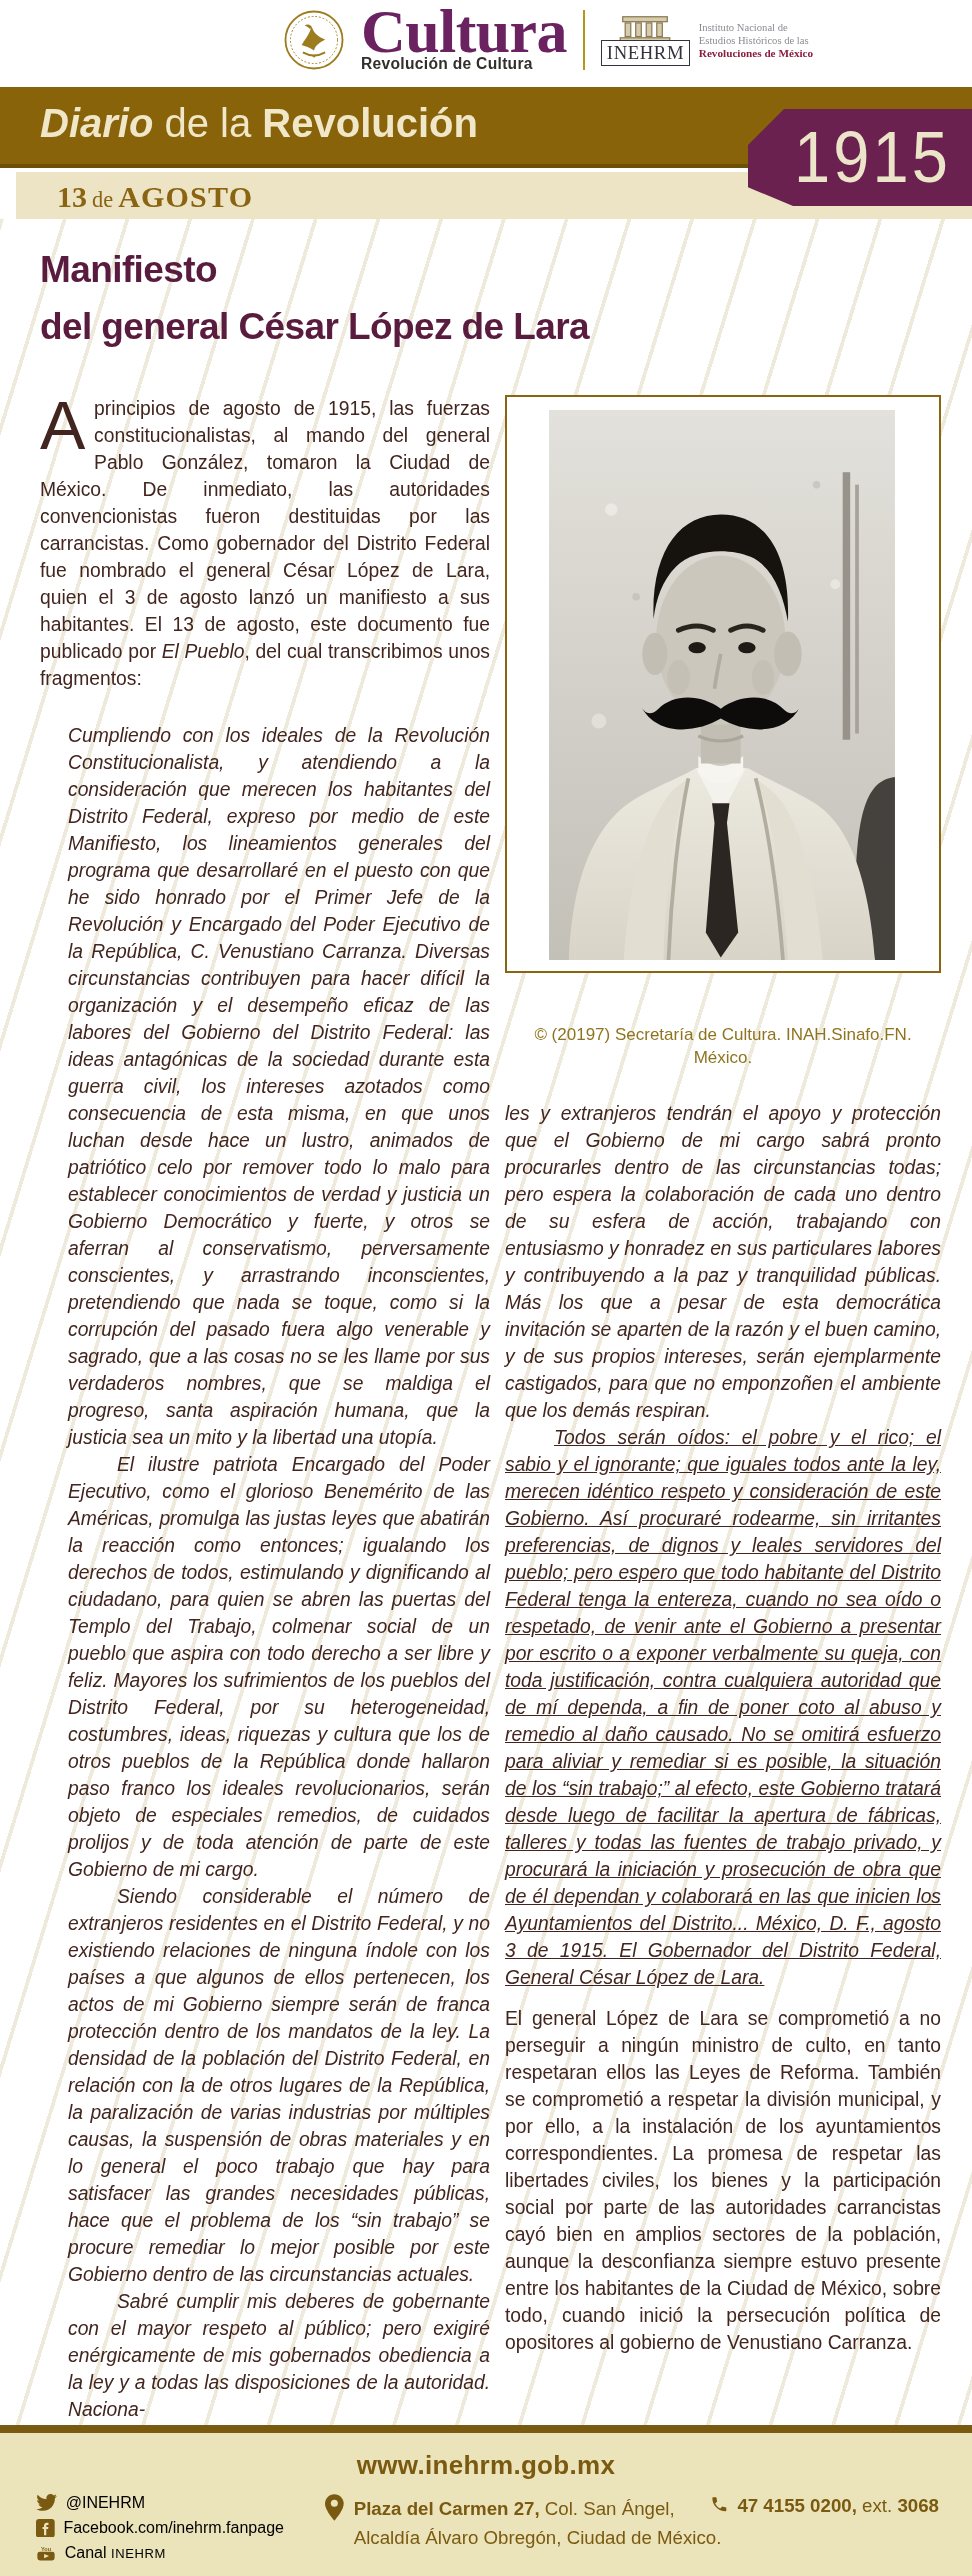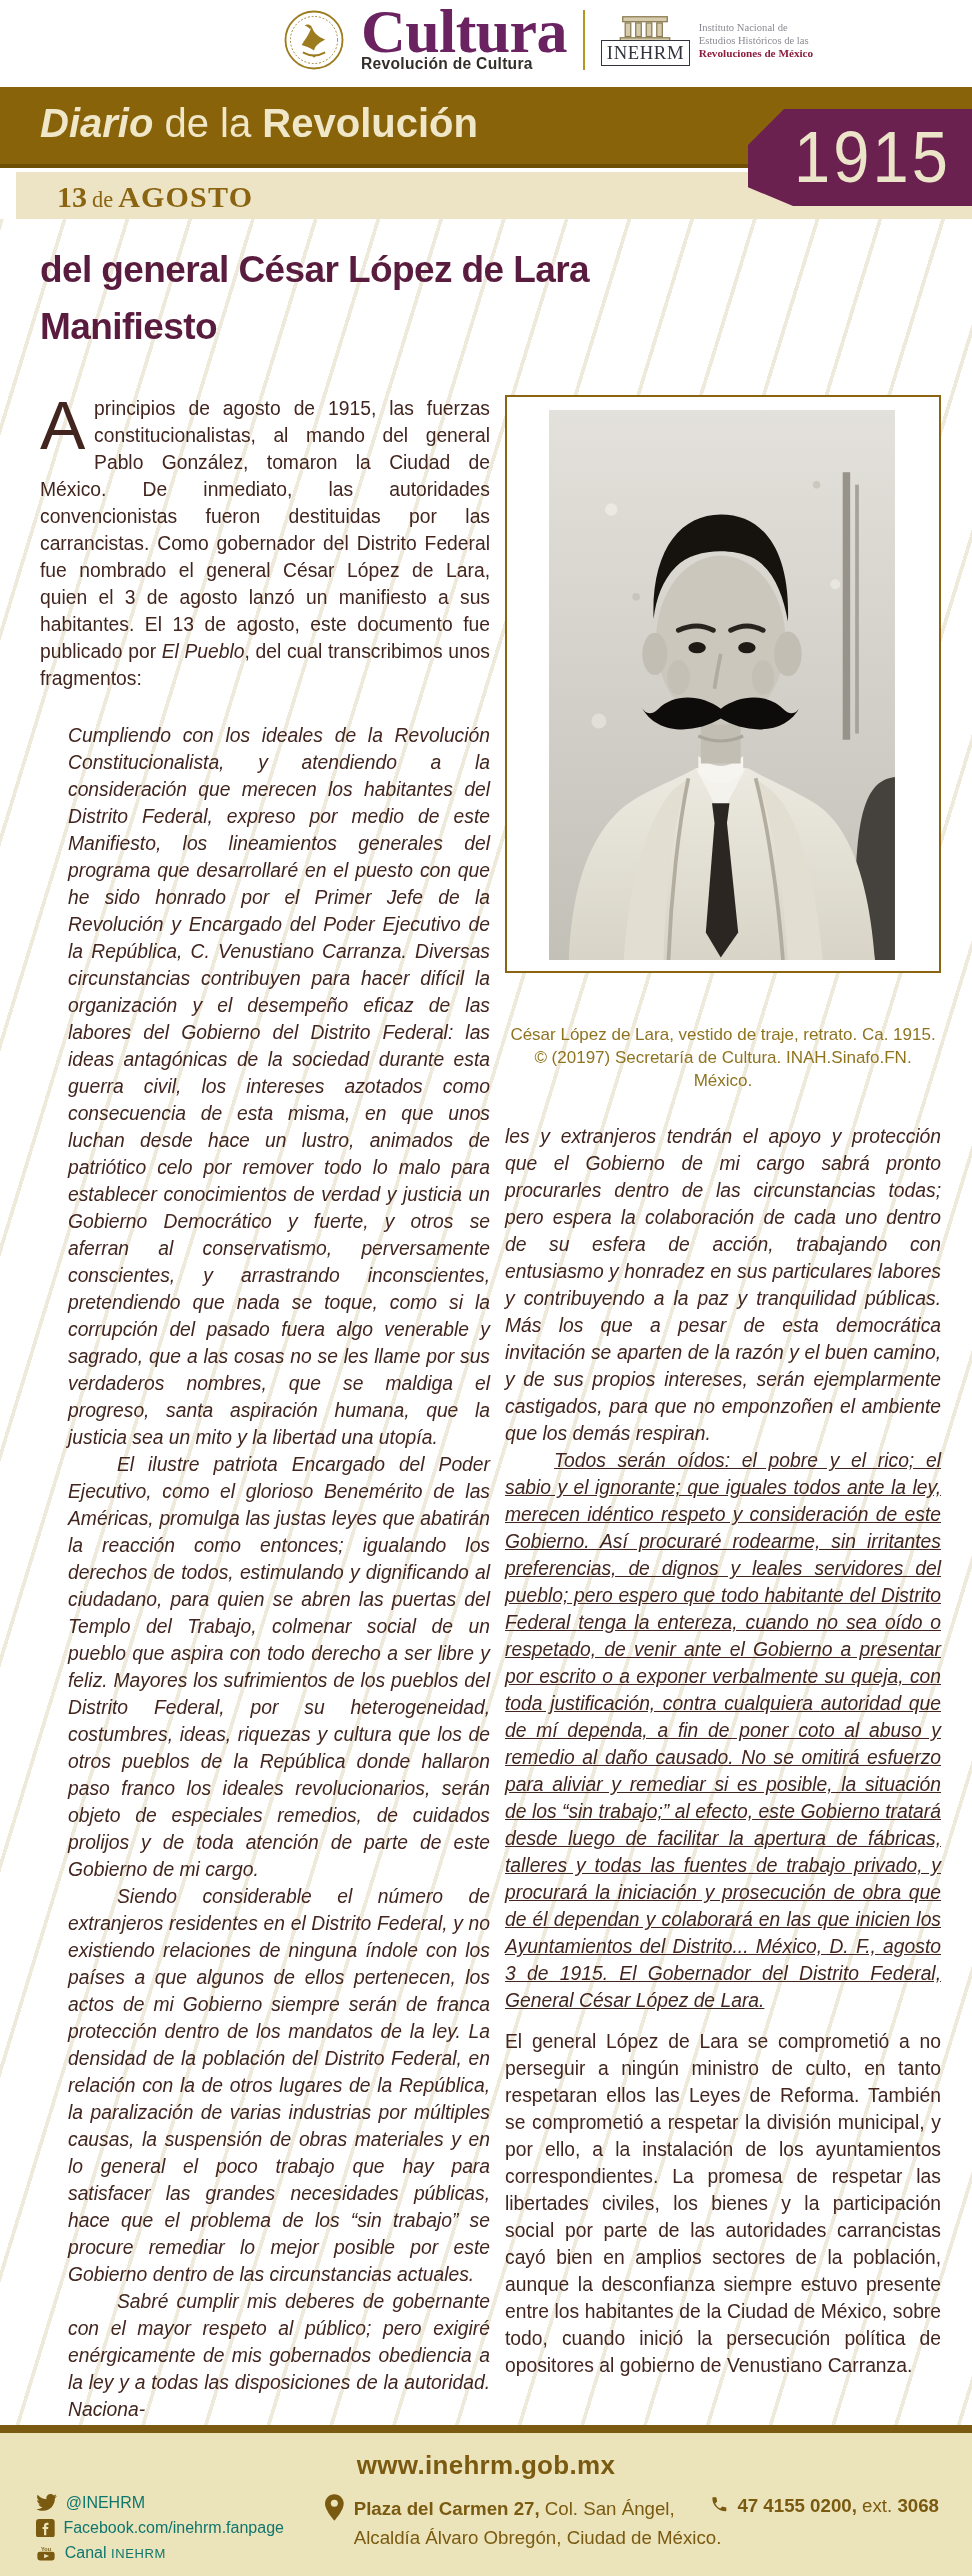--- a/index.html
+++ b/index.html
@@ -61,21 +61,21 @@
   .photo-caption { margin-top:50px; text-align:center; font-size:17px; line-height:23px; color:#8f7420; }
   .quote-cont { margin-top:31px; font-style:italic; }
   .quote-cont p.qindent { text-indent:49px;text-decoration:underline; }
   .closing { margin-top:13.7px; }
 
   
   .footer-bar { position:absolute; top:2425px; left:0; width:972px; height:8px; background:#7a5a10; }
   .footer-body { position:absolute; top:2433px; left:0; width:972px; height:143px; background:#ebe3ba; }
   .website { position:absolute; top:17.4px; left:0; width:972px; text-align:center; font-size:26px; font-weight:700; color:#7a5a10; letter-spacing:0.3px; }
   .social-block { position:absolute; left:36px; top:61px; display:flex; flex-direction:column; gap:6.8px; }
-  .social-row { display:flex; align-items:center; gap:8.7px; color:#0f766e; font-size:16px; }
+  .social-row { display:flex; align-items:center; gap:8.7px; color:#000000; font-size:16px; }
   .social-row svg { flex:0 0 auto; }
   .smallcaps { font-size:13px; letter-spacing:0.6px; }
   .address-block { position:absolute; left:325px; top:61px; display:flex; gap:10px; color:#7a5a10;justify-content:flex-end; }
   .address-lines { font-size:18.7px; line-height:29px; }
   .bold { font-weight:700; }
   .phone-block { position:absolute; left:710px; top:62px; display:flex; align-items:flex-start; gap:8.7px; color:#7a5a10; font-size:18.7px; }
 </style>
 </head>
 <body>
 
@@ -126,22 +126,22 @@
     <div class="date-line">
       <span class="date-day">13</span><span class="date-de">de</span><span class="date-month">AGOSTO</span>
     </div>
   </div>
   <div class="year-badge">
     <span>1915</span>
   </div>
 
   <main class="main">
     <h1 class="article-title">
+      <span style="display:block">Manifiesto</span>
       <span style="display:block">del general César López de Lara</span>
-      <span style="display:block">Manifiesto</span>
     </h1>
 
     <div class="columns">
 
       <div class="col-left">
         <p class="body-text intro"><span class="dropcap">A</span><span>principios de agosto de 1915, las fuerzas constitucionalistas, al mando del general Pablo González, tomaron la Ciudad de México. De inmediato, las autoridades convencionistas fueron destituidas por las carrancistas. Como gobernador del Distrito Federal fue nombrado el general César López de Lara, quien el 3 de agosto lanzó un manifiesto a sus habitantes. El 13 de agosto, este documento fue publicado por </span><span class="it">El Pueblo</span><span>, del cual transcribimos unos fragmentos:</span></p>
 
         <div class="quote body-text">
           <p>Cumpliendo con los ideales de la Revolución Constitucionalista, y atendiendo a la consideración que merecen los habitantes del Distrito Federal, expreso por medio de este Manifiesto, los lineamientos generales del programa que desarrollaré en el puesto con que he sido honrado por el Primer Jefe de la Revolución y Encargado del Poder Ejecutivo de la República, C. Venustiano Carranza. Diversas circunstancias contribuyen para hacer difícil la organización y el desempeño eficaz de las labores del Gobierno del Distrito Federal: las ideas antagónicas de la sociedad durante esta guerra civil, los intereses azotados como consecuencia de esta misma, en que unos luchan desde hace un lustro, animados de patriótico celo por remover todo lo malo para establecer conocimientos de verdad y justicia un Gobierno Democrático y fuerte, y otros se aferran al conservatismo, perversamente conscientes, y arrastrando inconscientes, pretendiendo que nada se toque, como si la corrupción del pasado fuera algo venerable y sagrado, que a las cosas no se les llame por sus verdaderos nombres, que se maldiga el progreso, santa aspiración humana, que la justicia sea un mito y la libertad una utopía.</p>
           <p class="qindent">El ilustre patriota Encargado del Poder Ejecutivo, como el glorioso Benemérito de las Américas, promulga las justas leyes que abatirán la reacción como entonces; igualando los derechos de todos, estimulando y dignificando al ciudadano, para quien se abren las puertas del Templo del Trabajo, colmenar social de un pueblo que aspira con todo derecho a ser libre y feliz. Mayores los sufrimientos de los pueblos del Distrito Federal, por su heterogeneidad, costumbres, ideas, riquezas y cultura que los de otros pueblos de la República donde hallaron paso franco los ideales revolucionarios, serán objeto de especiales remedios, de cuidados prolijos y de toda atención de parte de este Gobierno de mi cargo.</p>
@@ -192,21 +192,20 @@
               <ellipse cx="119" cy="191" rx="7" ry="4.5" fill="#201a16"></ellipse>
               <ellipse cx="159" cy="191" rx="7" ry="4.5" fill="#201a16"></ellipse>
               <path d="M138,196 C136,206 134,216 133,224" fill="none" stroke="#b0aca1" stroke-width="3"></path>
               <path d="M138,240 C122,228 100,228 88,240 C82,246 77,244 74,238 C86,262 118,260 138,248 C158,260 190,262 202,238 C199,244 194,246 188,240 C176,228 154,228 138,240 Z" fill="#0e0c0a"></path>
               <path d="M120,262 Q138,270 156,262" fill="none" stroke="#aaa69b" stroke-width="2.5"></path>
               <ellipse cx="104" cy="215" rx="9" ry="14" fill="#b9b5aa" opacity="0.35"></ellipse>
               <ellipse cx="172" cy="215" rx="9" ry="14" fill="#b9b5aa" opacity="0.35"></ellipse>
             </svg>
           </div>
           <figcaption class="photo-caption">
-            <span style="display:block">César López de Lara, vestido de traje, retrato. Ca. 1915.</span>
             <span style="display:block">© (20197) Secretaría de Cultura. INAH.Sinafo.FN. México.</span>
           </figcaption>
         </figure>
 
         <div class="quote-cont body-text">
           <p>les y extranjeros tendrán el apoyo y protección que el Gobierno de mi cargo sabrá pronto procurarles dentro de las circunstancias todas; pero espera la colaboración de cada uno dentro de su esfera de acción, trabajando con entusiasmo y honradez en sus particulares labores y contribuyendo a la paz y tranquilidad públicas. Más los que a pesar de esta democrática invitación se aparten de la razón y el buen camino, y de sus propios intereses, serán ejemplarmente castigados, para que no emponzoñen el ambiente que los demás respiran.</p>
           <p class="qindent">Todos serán oídos: el pobre y el rico; el sabio y el ignorante; que iguales todos ante la ley, merecen idéntico respeto y consideración de este Gobierno. Así procuraré rodearme, sin irritantes preferencias, de dignos y leales servidores del pueblo; pero espero que todo habitante del Distrito Federal tenga la entereza, cuando no sea oído o respetado, de venir ante el Gobierno a presentar por escrito o a exponer verbalmente su queja, con toda justificación, contra cualquiera autoridad que de mí dependa, a fin de poner coto al abuso y remedio al daño causado. No se omitirá esfuerzo para aliviar y remediar si es posible, la situación de los “sin trabajo;” al efecto, este Gobierno tratará desde luego de facilitar la apertura de fábricas, talleres y todas las fuentes de trabajo privado, y procurará la iniciación y prosecución de obra que de él dependan y colaborará en las que inicien los Ayuntamientos del Distrito... México, D. F., agosto 3 de 1915. El Gobernador del Distrito Federal, General César López de Lara.</p>
         </div>
         <p class="closing body-text">El general López de Lara se comprometió a no perseguir a ningún ministro de culto, en tanto respetaran ellos las Leyes de Reforma. También se comprometió a respetar la división municipal, y por ello, a la instalación de los ayuntamientos correspondientes. La promesa de respetar las libertades civiles, los bienes y la participación social por parte de las autoridades carrancistas cayó bien en amplios sectores de la población, aunque la desconfianza siempre estuvo presente entre los habitantes de la Ciudad de México, sobre todo, cuando inició la persecución política de opositores al gobierno de Venustiano Carranza.</p>
       </div>

